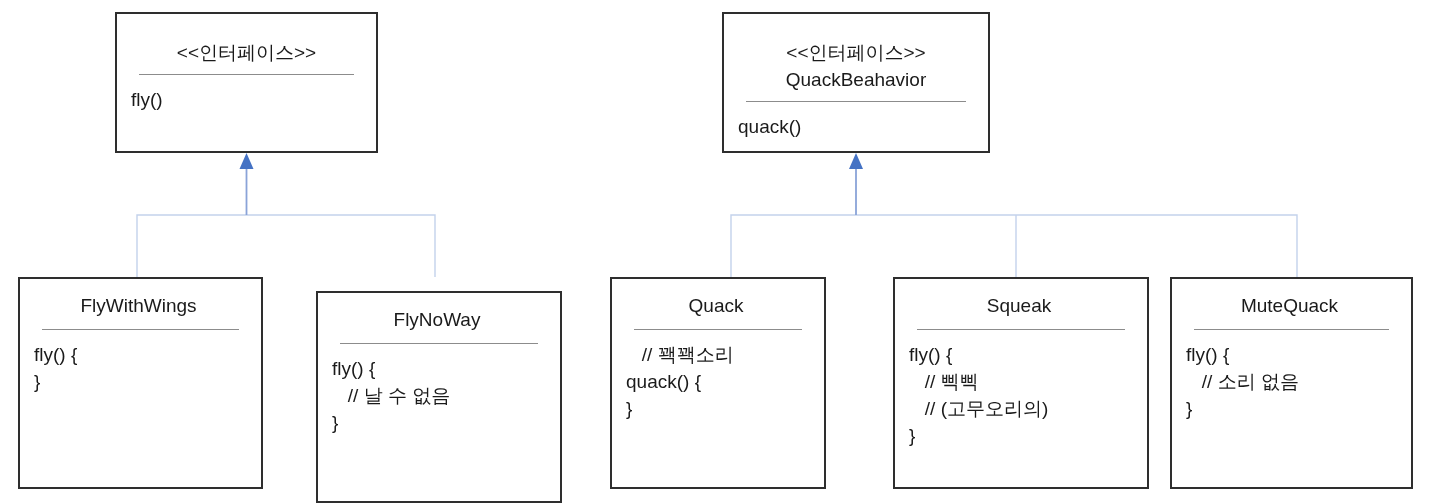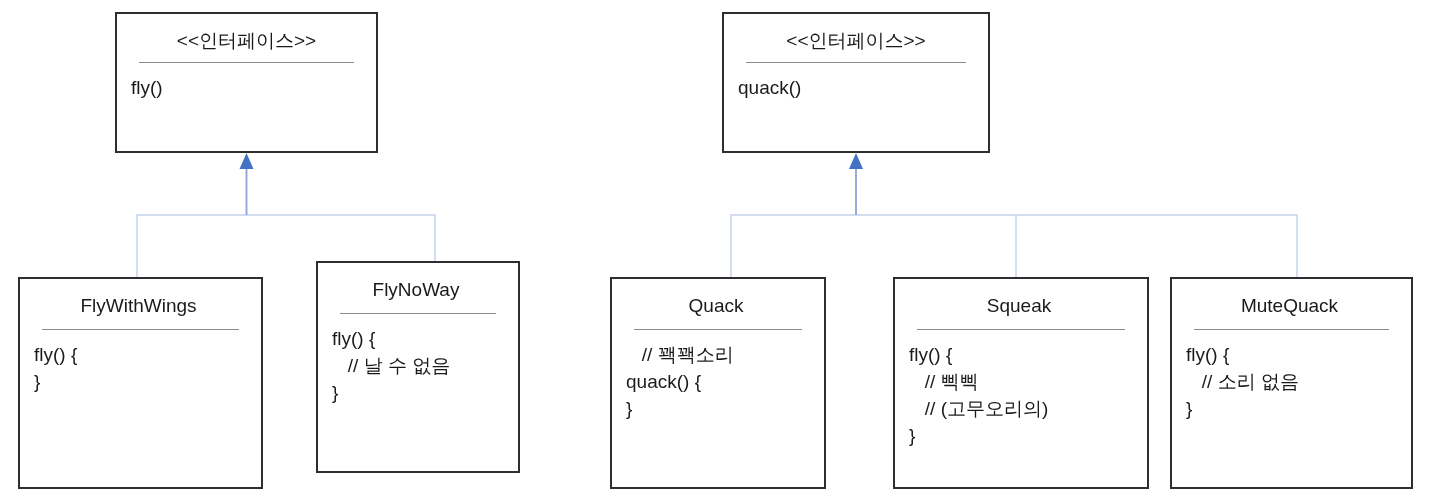--- a/index.html
+++ b/index.html
@@ -47,21 +47,21 @@
     position:absolute;
     box-sizing:border-box;
     border:2px solid var(--box-border);
     background:var(--background);
     font-size:19px;
     line-height:27px;
   }
   .box .hdr{
     text-align:center;
   }
-  .iface .hdr{padding:13px 4px 8px 4px;}
+  .iface .hdr{padding:13px 4px 8px 4px;margin-top:12px;}
   .cls .hdr{padding:13px 8px 10px 4px;}
   .stereotype,.cname{
     white-space:nowrap;
   }
   .sep{
     border-top:1px solid var(--separator);
     margin:0 22px;
     height:0;
   }
   .body{
@@ -94,39 +94,40 @@
     </div>
     <div class="sep"></div>
     <div class="body">
       <div class="code">fly()</div>
     </div>
   </div>
 
   <div class="box iface" style="left:722px;top:12px;width:268px;height:141px">
     <div class="hdr">
       <div class="stereotype">&lt;&lt;인터페이스&gt;&gt;</div>
+      <div class="cname">QuackBeahavior</div>
     </div>
     <div class="sep"></div>
     <div class="body">
       <div class="code">quack()</div>
     </div>
   </div>
 
   <div class="box cls" style="left:18px;top:277px;width:245px;height:212px">
     <div class="hdr">
       <div class="cname">FlyWithWings</div>
     </div>
     <div class="sep"></div>
     <div class="body">
       <div class="code">fly() {</div>
       <div class="code">}</div>
     </div>
   </div>
 
-  <div class="box cls" style="left:316px;top:261px;width:204px;height:212px">
+  <div class="box cls" style="left:316px;top:291px;width:246px;height:212px">
     <div class="hdr">
       <div class="cname">FlyNoWay</div>
     </div>
     <div class="sep"></div>
     <div class="body">
       <div class="code">fly() {</div>
       <div class="code">   // 날 수 없음</div>
       <div class="code">}</div>
     </div>
   </div>

